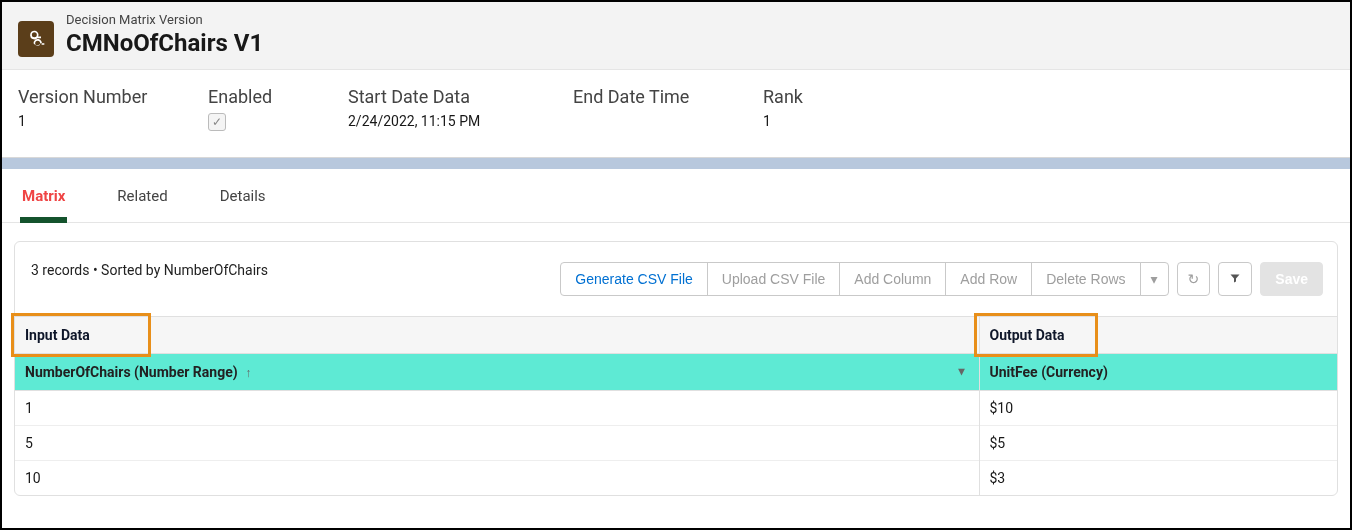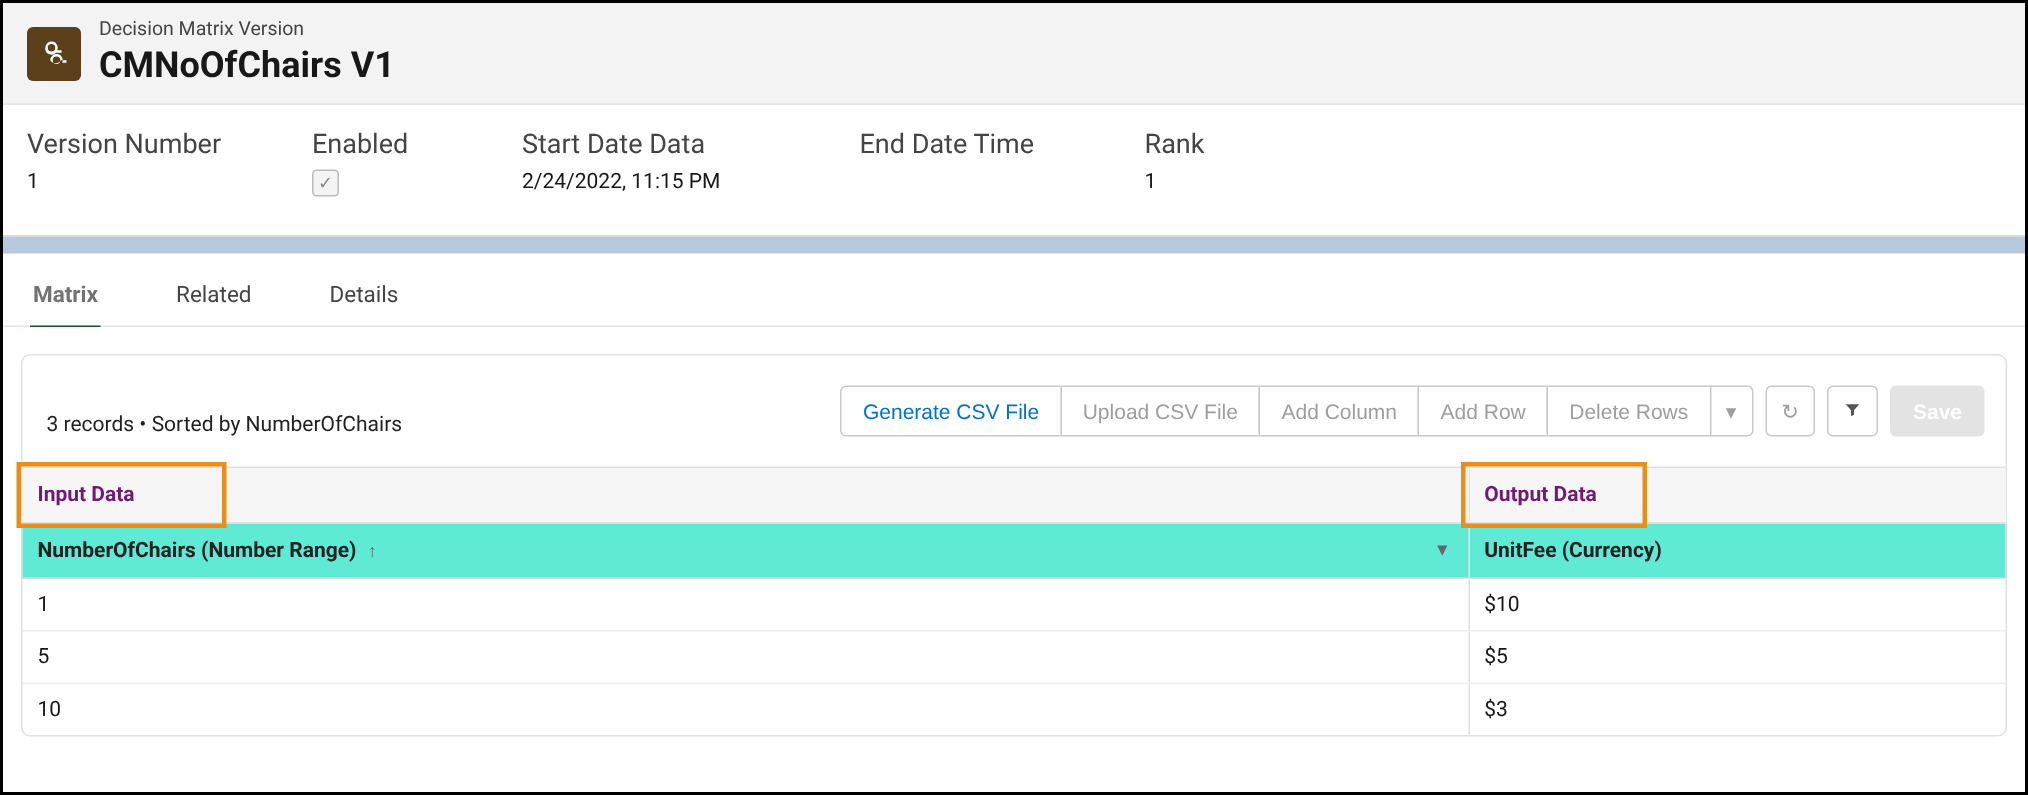--- a/index.html
+++ b/index.html
@@ -9,21 +9,21 @@
     color: #181818;
     background: #fff;
     width: 1352px;
     height: 530px;
     overflow: hidden;
     border: 2px solid #000;
   }
   
   .header {
     display: flex;
-    align-items: center;
+    align-items: flex-end;
     padding: 10px 16px 12px 16px;
     background: #f3f3f3;
     border-bottom: 1px solid #e5e5e5;
   }
   .icon-tile {
     width: 36px;
     height: 36px;
     background: #5b3e1a;
     border-radius: 4px;
     display: flex;
@@ -93,34 +93,34 @@
     border-bottom: 1px solid #e5e5e5;
   }
   .tab {
     font-size: 15px;
     color: #444;
     padding: 4px 2px 12px 2px;
     cursor: pointer;
   }
   .tab.active {
     font-weight: 700;
-    color: #737373;
-    border-bottom: 1px solid #14532d;
+    color: #ef4444;
+    border-bottom: 6px solid #14532d;
     margin-bottom: -1px;
   }
   
   .panel {
     margin: 18px 12px 0 12px;
     border: 1px solid #e0e0e0;
     border-radius: 6px;
     overflow: visible;
   }
   .toolbar {
     display: flex;
-    align-items: flex-end;
+    align-items: flex-start;
     padding: 20px 14px 20px 16px;
     gap: 8px;
   }
   .records-text { font-size: 14px; color: #222; }
   .toolbar-spacer { flex: 1; }
   .tbtn {
     background: #fff;
     border: 1px solid #c9c9c9;
     color: #9e9e9e;
     font-size: 14px;
@@ -141,21 +141,21 @@
   .tbtn-group .tbtn { border-radius: 0; margin-left: -1px; }
   .tbtn-group .tbtn:first-child { border-radius: 4px 0 0 4px; margin-left: 0; }
   .tbtn-group .tbtn:last-child { border-radius: 0 4px 4px 0; }
   
   table { width: 100%; border-collapse: collapse; }
   thead tr.section th {
     background: #f6f6f6;
     text-align: left;
     font-size: 14px;
     font-weight: 700;
-    color: #701a75;
+    color: #0f172a;
     border-top: 1px solid #e0e0e0;
     border-bottom: 1px solid #e0e0e0;
     padding: 10px 10px;
   }
   thead tr.section th.input-th {
     border-right: 1px solid #e0e0e0;
     position: relative;
     width: 964px;
   }
   .highlight-box {

